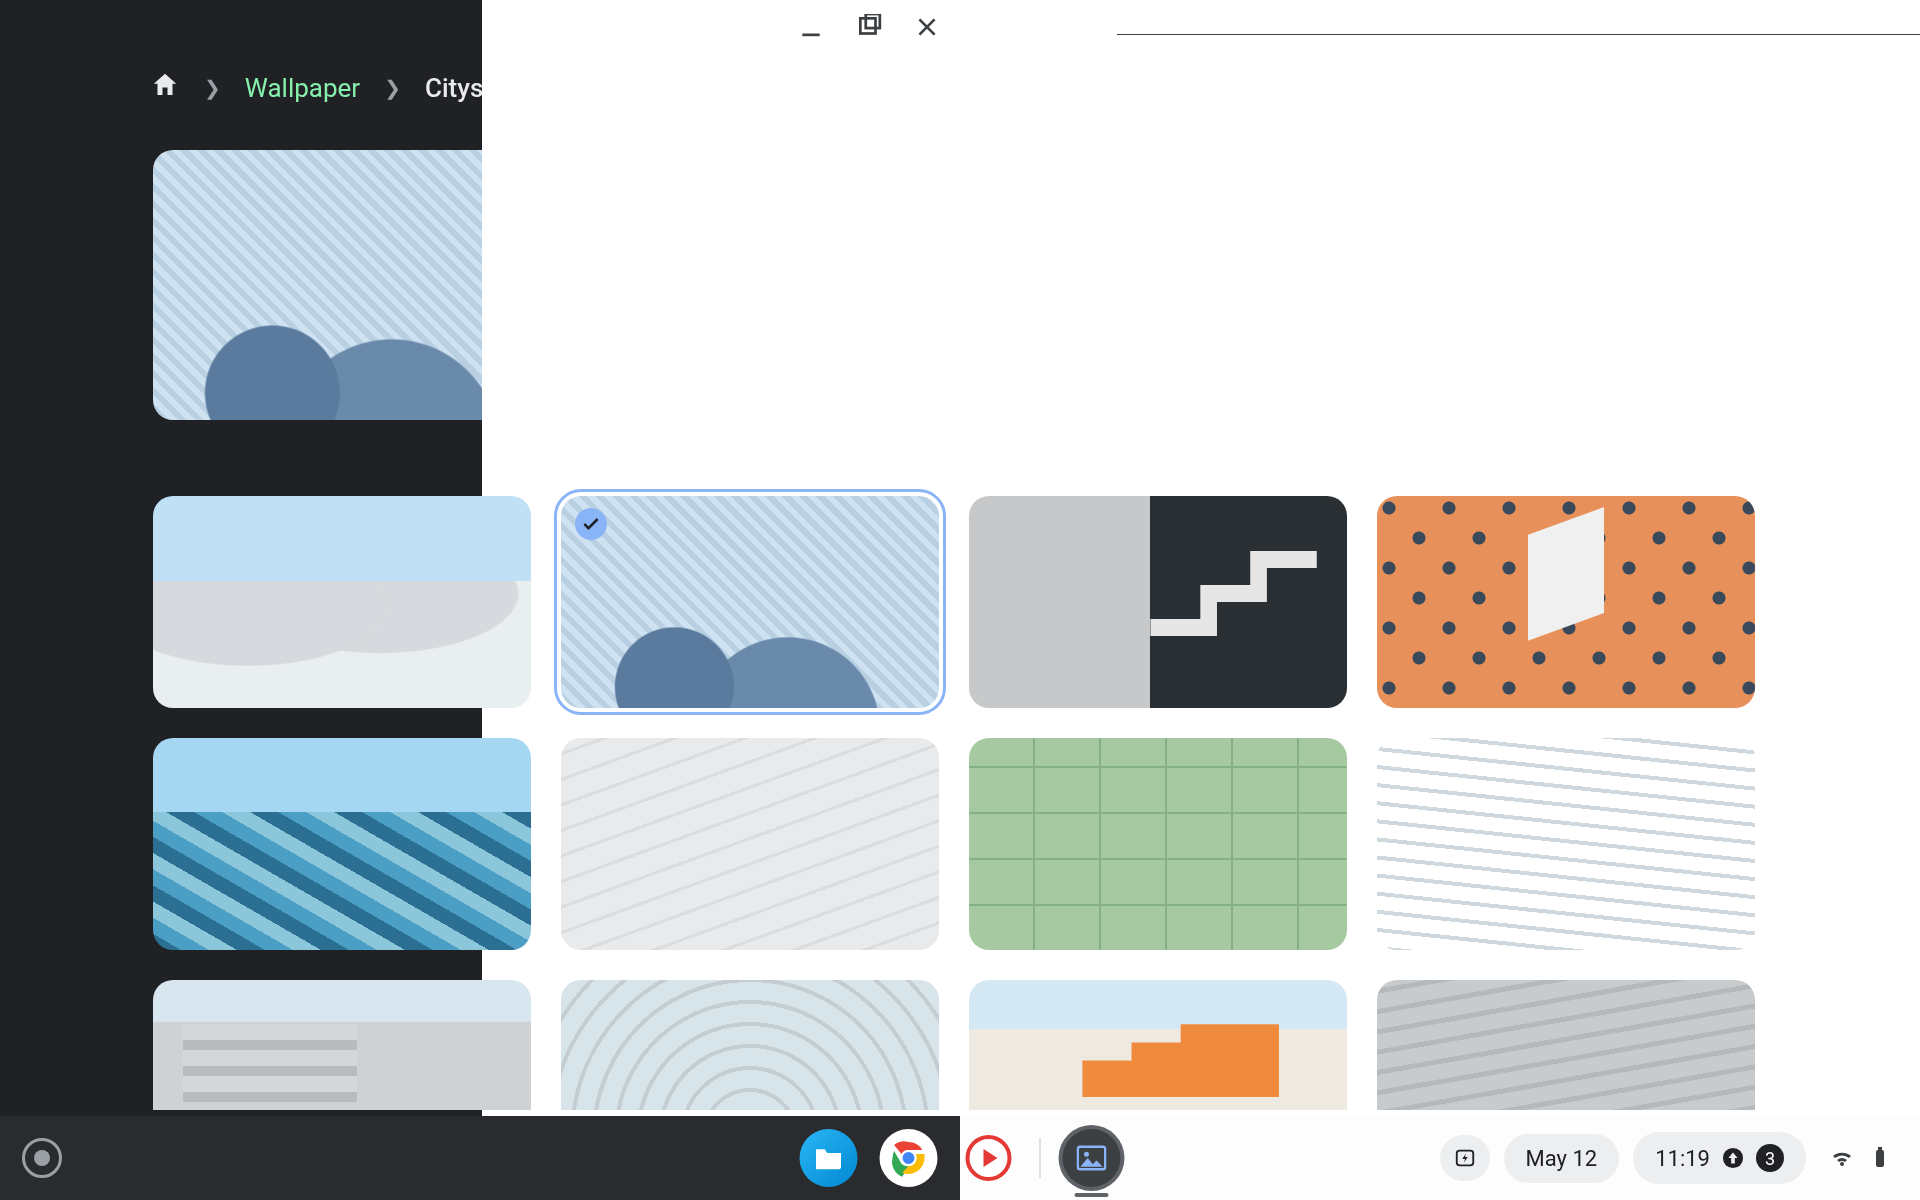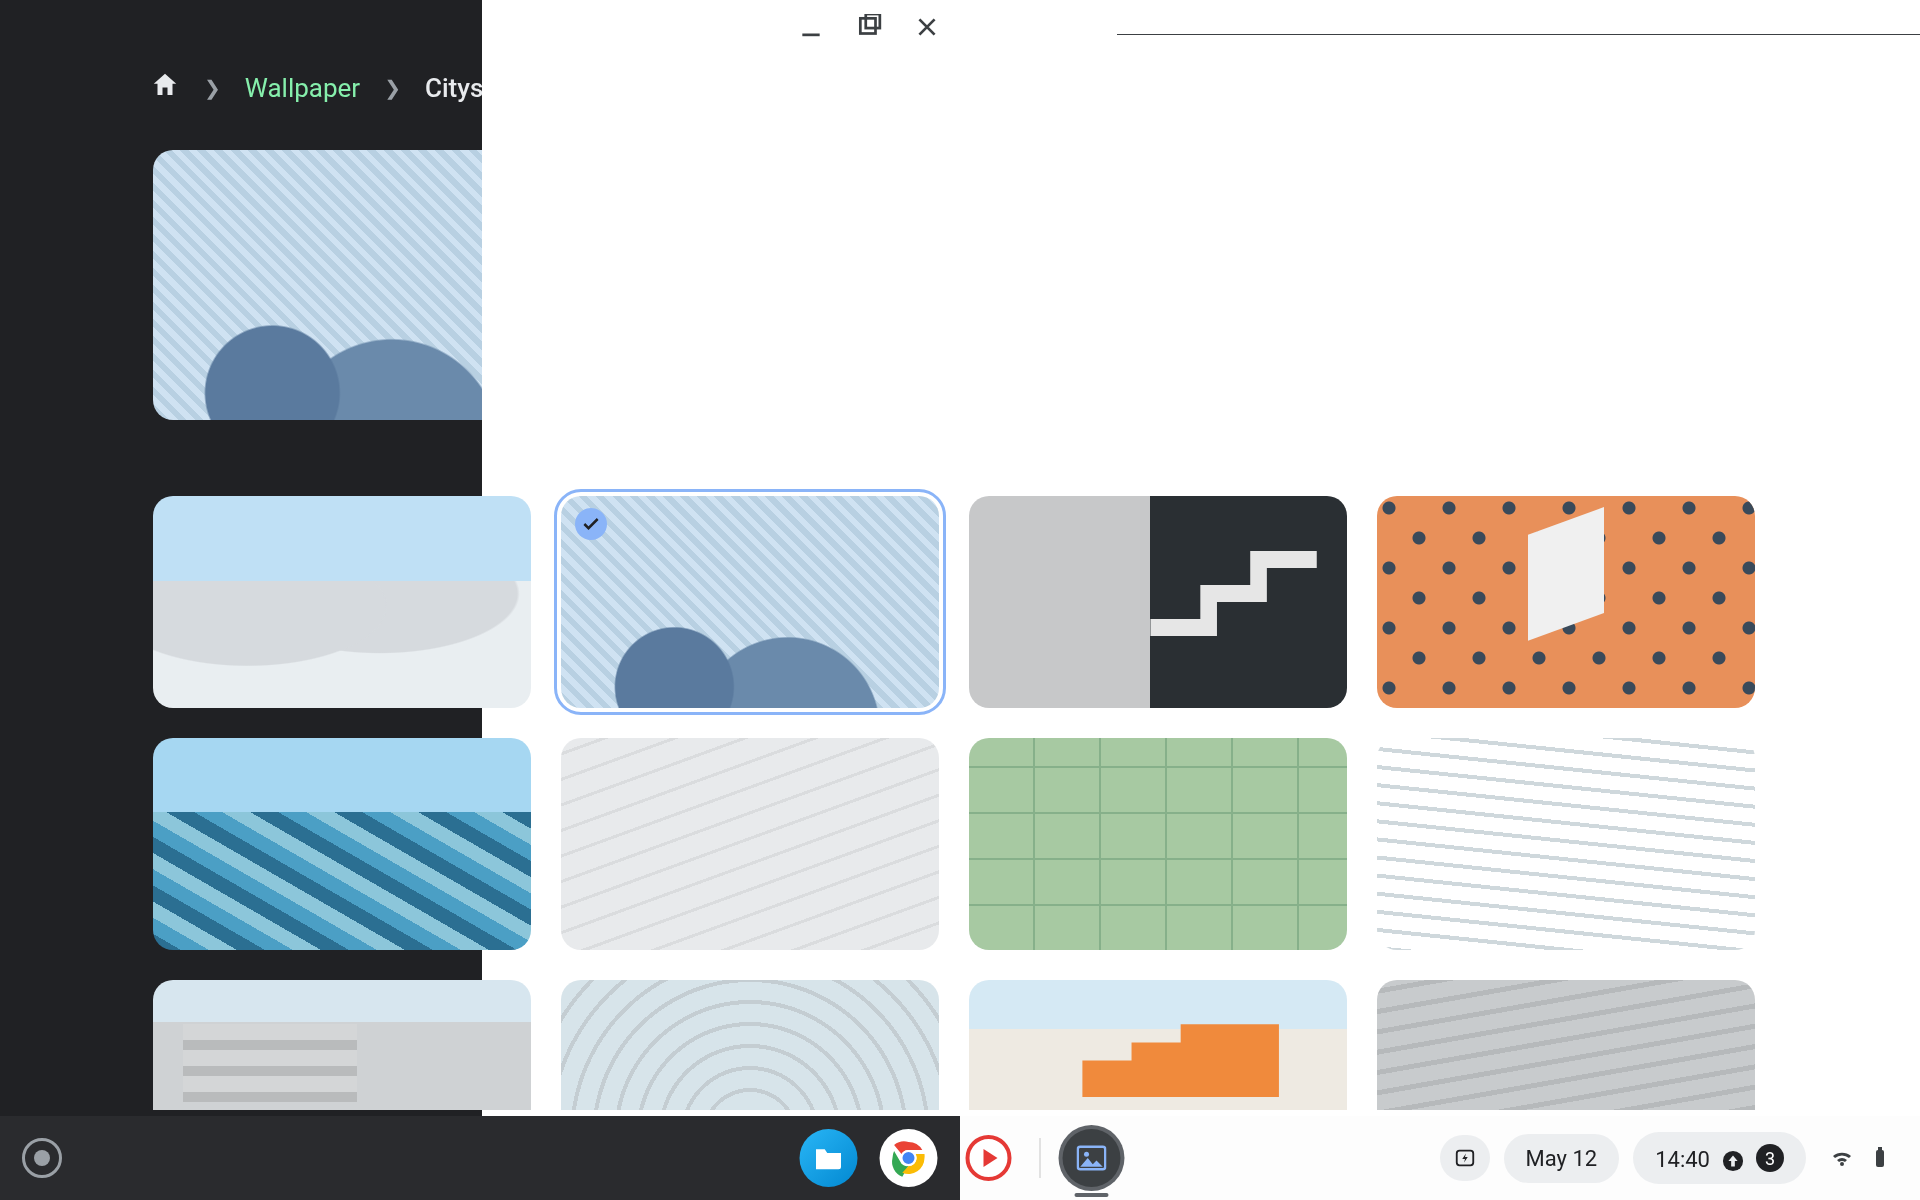--- a/index.html
+++ b/index.html
@@ -250,21 +250,21 @@
     padding-right: 18px;
     height: 100%;
   }
   .pill {
     background:#eceef0;
     border-radius: 30px;
     padding: 12px 22px;
     font-size: 22px;
     color:#202124;
     display:flex;
-    align-items:flex-end;
+    align-items:center;
     gap:12px;
   }
   .pill .badge{background:#202124;color:#fff;border-radius:50%;width:28px;height:28px;display:flex;align-items:center;justify-content:center;font-size:18px;}
   .pill svg{width:22px;height:22px;fill:#202124;}
   .tray-icons{display:flex;gap:14px;align-items:center;padding:0 10px;}
   .tray-icons svg{width:24px;height:24px;fill:#3c4043;}
 
 </style>
 </head>
 <body>
@@ -379,21 +379,21 @@
       <div class="pill" style="padding:12px 14px;">
         <svg viewBox="0 0 24 24">
             <rect x="3" y="4" width="18" height="16" rx="3" fill="none" stroke="#202124" stroke-width="2"></rect>
             <path d="M13 7l-4 6h3l-1 4 4-6h-3z"></path>
           </svg>
       </div>
       <div class="pill">
         <span>May 12</span>
       </div>
       <div class="pill">
-        <span>14:40</span>
+        <span>11:19</span>
         <svg viewBox="0 0 24 24">
             <circle cx="12" cy="12" r="11" fill="#202124"></circle>
             <path d="M12 6l5 6h-3v6h-4v-6H7z" fill="#eceef0"></path>
           </svg>
         <span class="badge">3</span>
       </div>
       <div class="tray-icons">
         <svg viewBox="0 0 24 24">
             <path d="M12 20a2 2 0 1 0 0-4 2 2 0 0 0 0 4zm-5-6a8 8 0 0 1 10 0l-2 2a5 5 0 0 0-6 0zm-4-4a14 14 0 0 1 18 0l-2 2a11 11 0 0 0-14 0z"></path>
           </svg>

